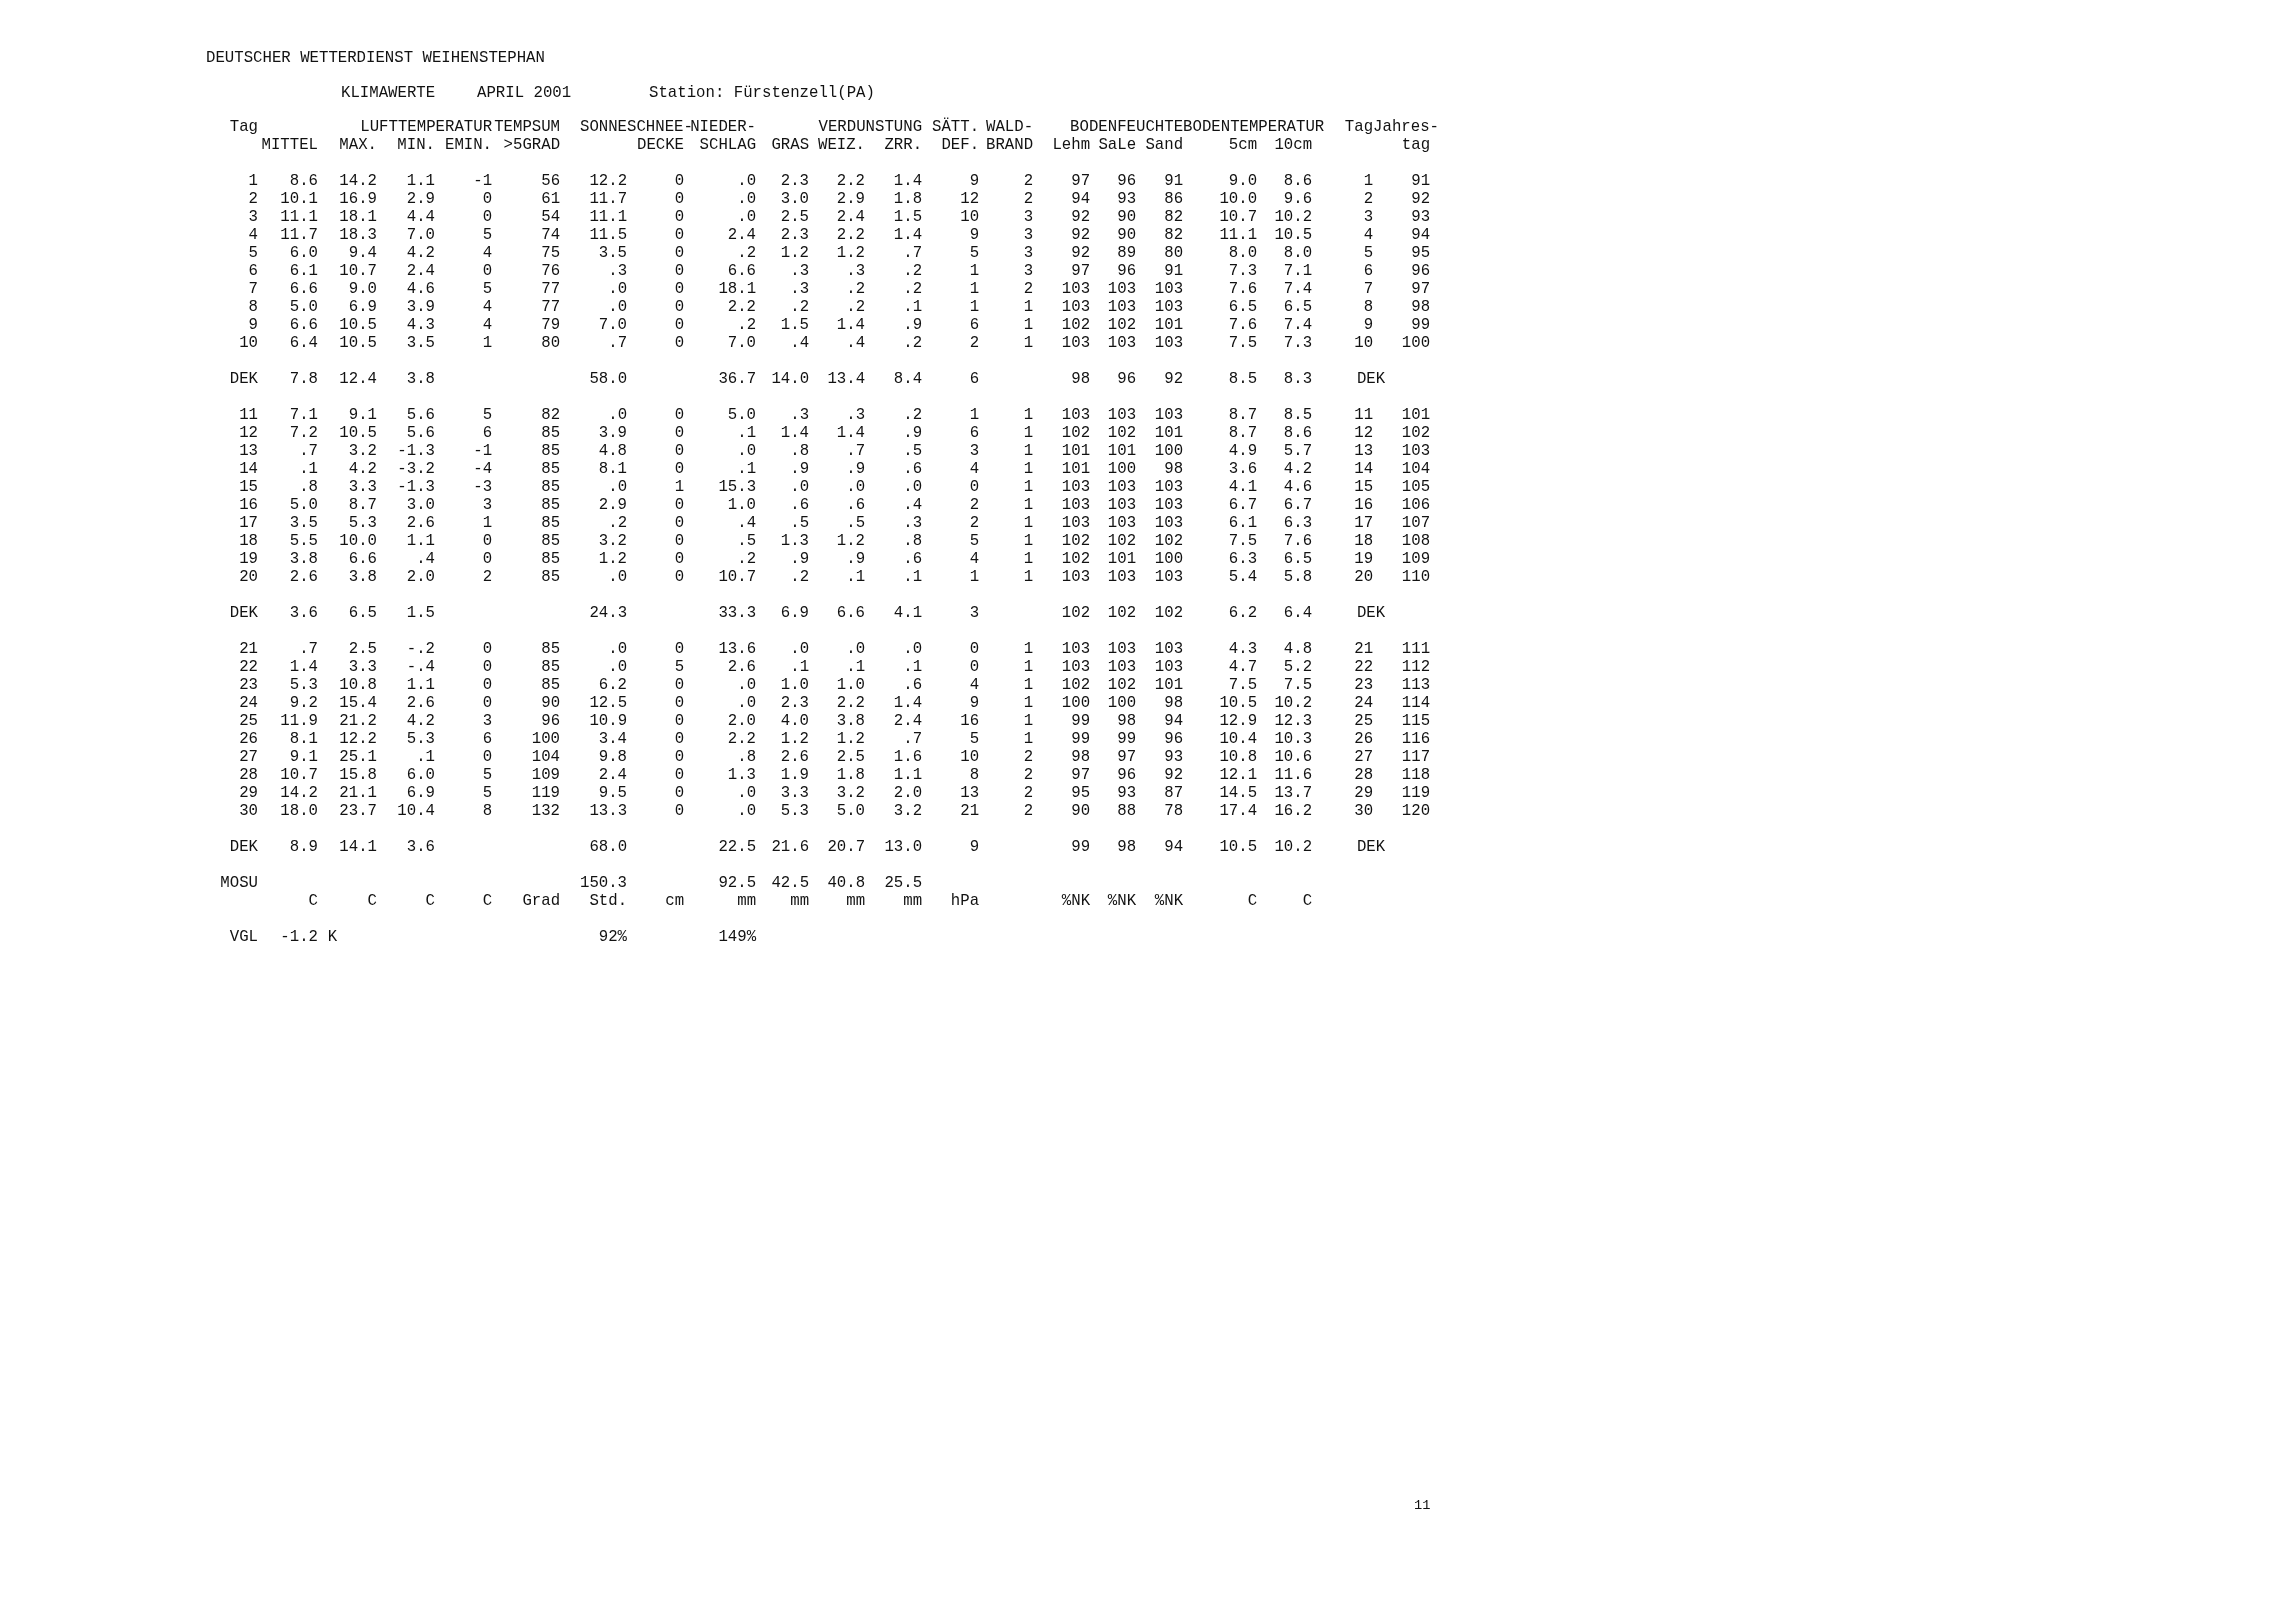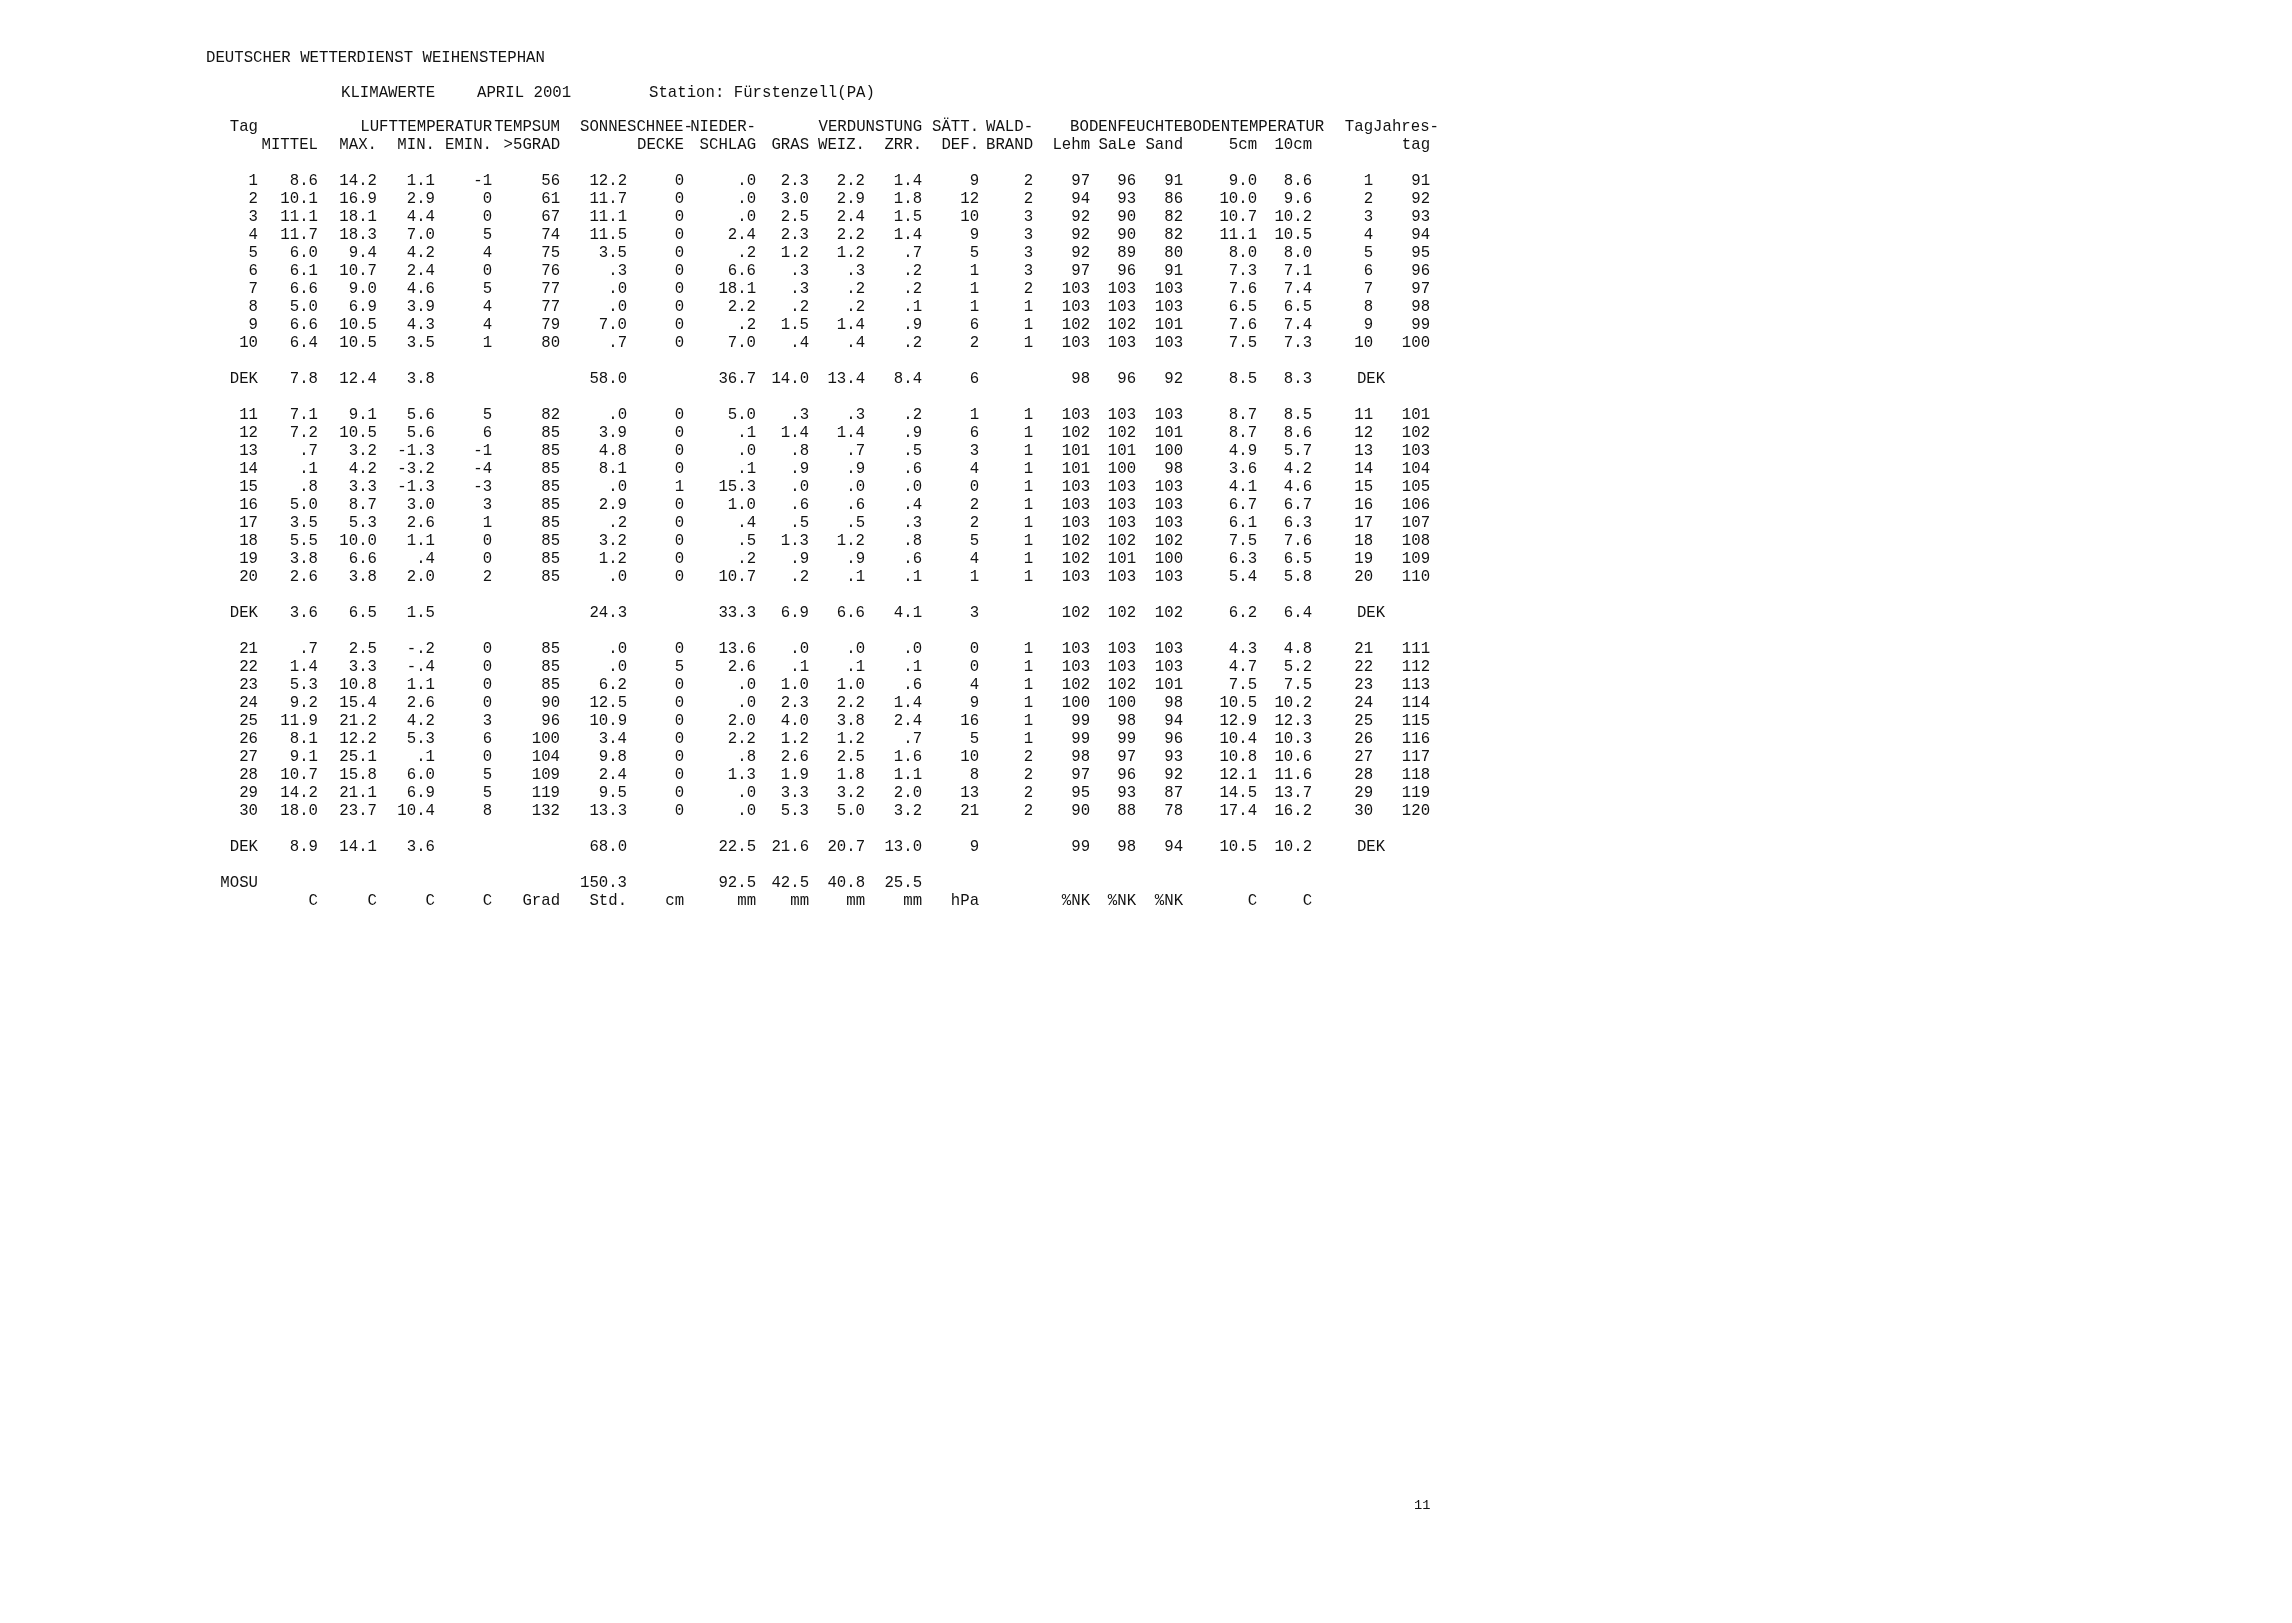--- a/index.html
+++ b/index.html
@@ -153,21 +153,21 @@
           <td>9.6</td>
           <td>2</td>
           <td>92</td>
         </tr>
         <tr class="row-day">
           <td>3</td>
           <td>11.1</td>
           <td>18.1</td>
           <td>4.4</td>
           <td>0</td>
-          <td>67</td>
+          <td>54</td>
           <td>11.1</td>
           <td>0</td>
           <td>.0</td>
           <td>2.5</td>
           <td>2.4</td>
           <td>1.5</td>
           <td>10</td>
           <td>3</td>
           <td>92</td>
           <td>90</td>
@@ -924,19 +924,42 @@
           <td>%NK</td>
           <td>%NK</td>
           <td>C</td>
           <td>C</td>
           <td></td>
           <td></td>
         </tr>
         <tr class="row-blank">
           <td colspan="21">&nbsp;</td>
         </tr>
+        <tr class="row-vgl">
+          <td>VGL</td>
+          <td>-1.2</td>
+          <td>K</td>
+          <td></td>
+          <td></td>
+          <td></td>
+          <td>92%</td>
+          <td></td>
+          <td>149%</td>
+          <td></td>
+          <td></td>
+          <td></td>
+          <td></td>
+          <td></td>
+          <td></td>
+          <td></td>
+          <td></td>
+          <td></td>
+          <td></td>
+          <td></td>
+          <td></td>
+        </tr>
       </tbody>
   </table>
 
   <div class="page-number">11</div>
 
 </div>
 
 
 </body></html>

